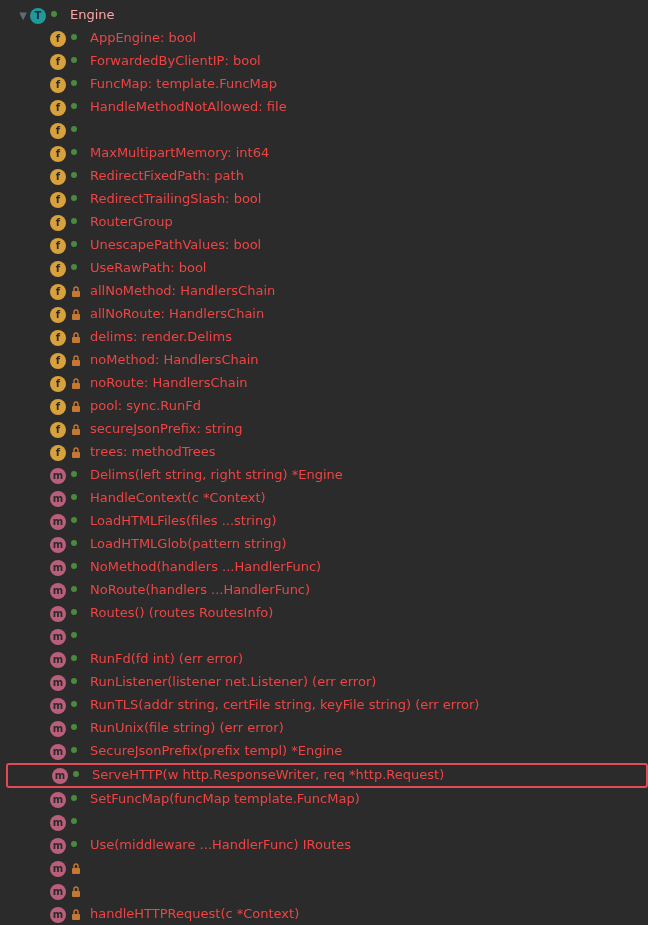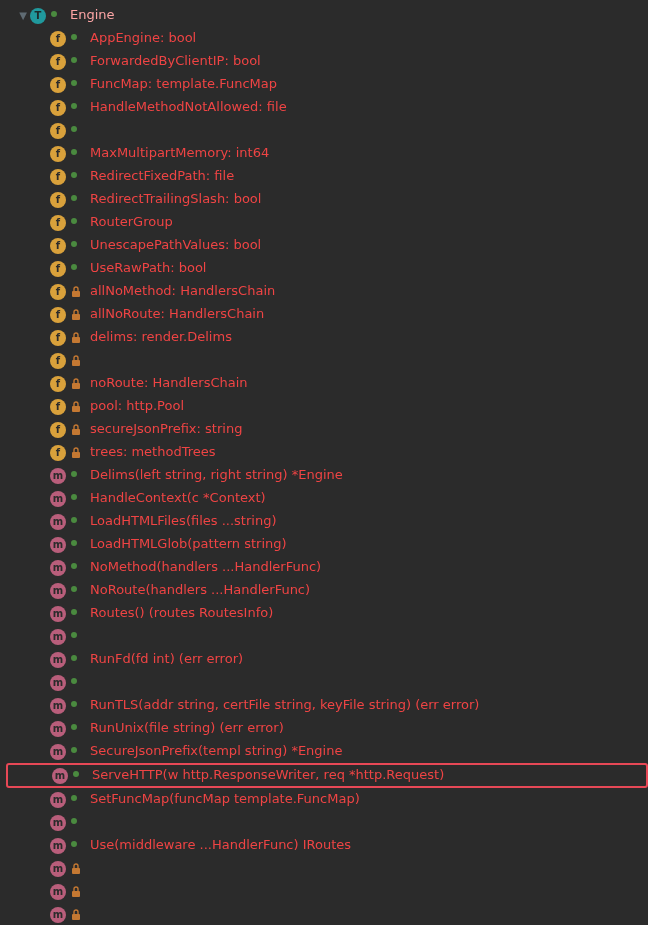--- a/index.html
+++ b/index.html
@@ -134,21 +134,21 @@
         </span>
         <span class="label">MaxMultipartMemory: int64</span>
       </div>
       <div class="row indent-2">
         <span class="icon icon-f">f</span>
         <span class="badge">
           <svg width="12" height="12" viewBox="0 0 12 12">
             <circle cx="4" cy="4" r="3" fill="#4a8a3f"></circle>
           </svg>
         </span>
-        <span class="label">RedirectFixedPath: file</span>
+        <span class="label">RedirectFixedPath: path</span>
       </div>
       <div class="row indent-2">
         <span class="icon icon-f">f</span>
         <span class="badge">
           <svg width="12" height="12" viewBox="0 0 12 12">
             <circle cx="4" cy="4" r="3" fill="#4a8a3f"></circle>
           </svg>
         </span>
         <span class="label">RedirectTrailingSlash: bool</span>
       </div>
@@ -210,40 +210,41 @@
         <span class="label">delims: render.Delims</span>
       </div>
       <div class="row indent-2">
         <span class="icon icon-f">f</span>
         <span class="badge">
           <svg width="12" height="12" viewBox="0 0 12 12">
             <rect x="2" y="5" width="8" height="6" rx="1" fill="#c47832"></rect>
             <path d="M4 5 V3 a2 2 0 0 1 4 0 V5" fill="none" stroke="#c47832" stroke-width="1.4"></path>
           </svg>
         </span>
+        <span class="label">noMethod: HandlersChain</span>
       </div>
       <div class="row indent-2">
         <span class="icon icon-f">f</span>
         <span class="badge">
           <svg width="12" height="12" viewBox="0 0 12 12">
             <rect x="2" y="5" width="8" height="6" rx="1" fill="#c47832"></rect>
             <path d="M4 5 V3 a2 2 0 0 1 4 0 V5" fill="none" stroke="#c47832" stroke-width="1.4"></path>
           </svg>
         </span>
         <span class="label">noRoute: HandlersChain</span>
       </div>
       <div class="row indent-2">
         <span class="icon icon-f">f</span>
         <span class="badge">
           <svg width="12" height="12" viewBox="0 0 12 12">
             <rect x="2" y="5" width="8" height="6" rx="1" fill="#c47832"></rect>
             <path d="M4 5 V3 a2 2 0 0 1 4 0 V5" fill="none" stroke="#c47832" stroke-width="1.4"></path>
           </svg>
         </span>
-        <span class="label">pool: http.Pool</span>
+        <span class="label">pool: sync.RunFd</span>
       </div>
       <div class="row indent-2">
         <span class="icon icon-f">f</span>
         <span class="badge">
           <svg width="12" height="12" viewBox="0 0 12 12">
             <rect x="2" y="5" width="8" height="6" rx="1" fill="#c47832"></rect>
             <path d="M4 5 V3 a2 2 0 0 1 4 0 V5" fill="none" stroke="#c47832" stroke-width="1.4"></path>
           </svg>
         </span>
         <span class="label">secureJsonPrefix: string</span>
@@ -338,20 +339,21 @@
         </span>
         <span class="label">RunFd(fd int) (err error)</span>
       </div>
       <div class="row indent-2">
         <span class="icon icon-m">m</span>
         <span class="badge">
           <svg width="12" height="12" viewBox="0 0 12 12">
             <circle cx="4" cy="4" r="3" fill="#4a8a3f"></circle>
           </svg>
         </span>
+        <span class="label">RunListener(listener net.Listener) (err error)</span>
       </div>
       <div class="row indent-2">
         <span class="icon icon-m">m</span>
         <span class="badge">
           <svg width="12" height="12" viewBox="0 0 12 12">
             <circle cx="4" cy="4" r="3" fill="#4a8a3f"></circle>
           </svg>
         </span>
         <span class="label">RunTLS(addr string, certFile string, keyFile string) (err error)</span>
       </div>
@@ -364,21 +366,21 @@
         </span>
         <span class="label">RunUnix(file string) (err error)</span>
       </div>
       <div class="row indent-2">
         <span class="icon icon-m">m</span>
         <span class="badge">
           <svg width="12" height="12" viewBox="0 0 12 12">
             <circle cx="4" cy="4" r="3" fill="#4a8a3f"></circle>
           </svg>
         </span>
-        <span class="label">SecureJsonPrefix(templ string) *Engine</span>
+        <span class="label">SecureJsonPrefix(prefix templ) *Engine</span>
       </div>
       <div class="row indent-2 highlight">
         <span class="icon icon-m">m</span>
         <span class="badge">
           <svg width="12" height="12" viewBox="0 0 12 12">
             <circle cx="4" cy="4" r="3" fill="#4a8a3f"></circle>
           </svg>
         </span>
         <span class="label">ServeHTTP(w http.ResponseWriter, req *http.Request)</span>
       </div>
@@ -427,16 +429,17 @@
         </span>
       </div>
       <div class="row indent-2">
         <span class="icon icon-m">m</span>
         <span class="badge">
           <svg width="12" height="12" viewBox="0 0 12 12">
             <rect x="2" y="5" width="8" height="6" rx="1" fill="#c47832"></rect>
             <path d="M4 5 V3 a2 2 0 0 1 4 0 V5" fill="none" stroke="#c47832" stroke-width="1.4"></path>
           </svg>
         </span>
+        <span class="label">handleHTTPRequest(c *Context)</span>
       </div>
     </div>
 
 </div>
 
 </body></html>

